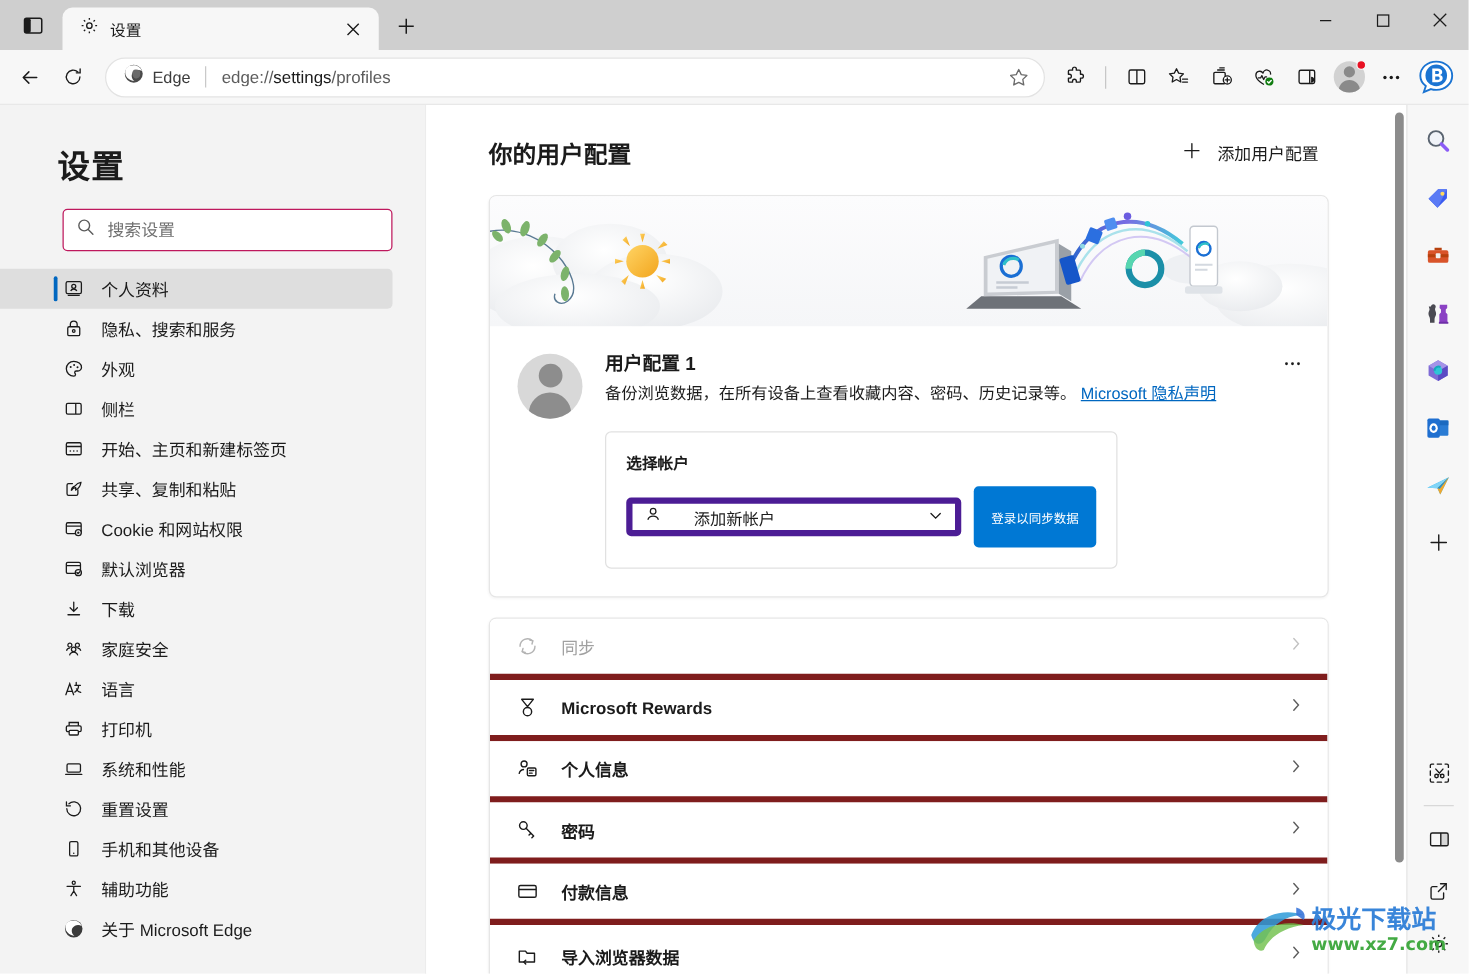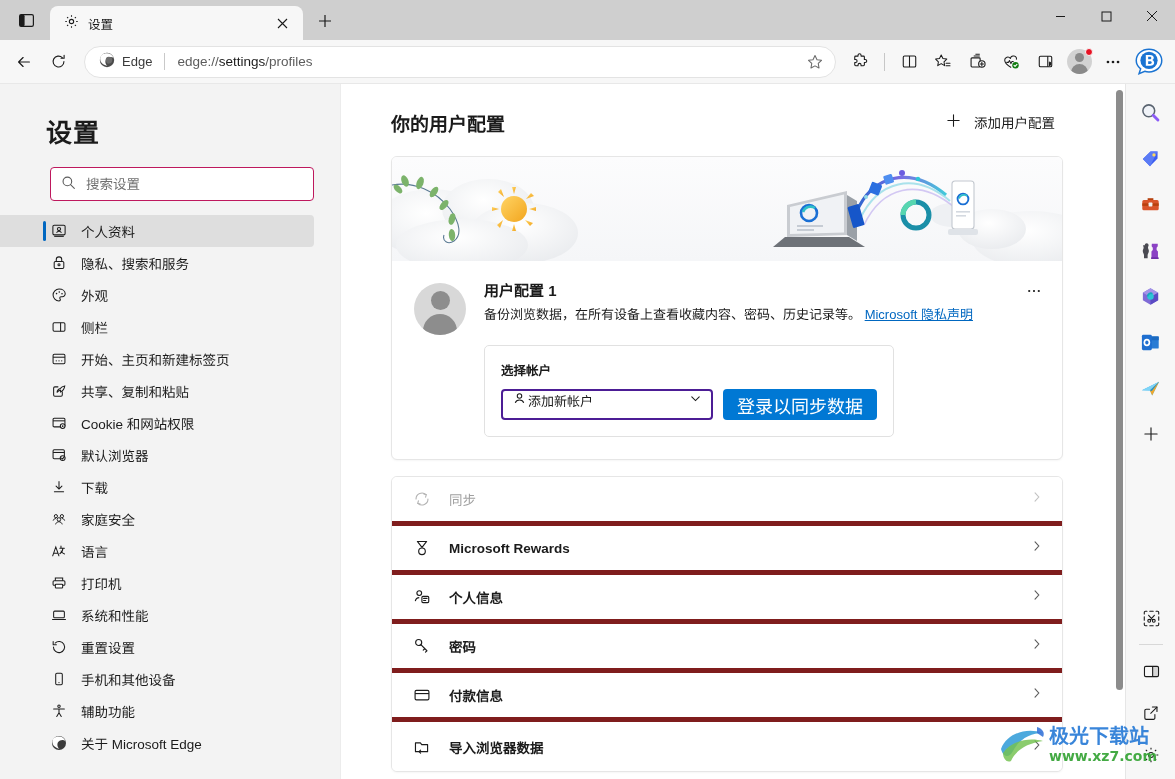--- a/index.html
+++ b/index.html
@@ -121,26 +121,26 @@
   .profile-desc a { color: #0067c0; text-decoration: underline; }
   .more-dots { position: absolute; right: 14px; top: 16px; width: 28px; height: 28px; display: flex; align-items: center; justify-content: center; border-radius: 4px; }
 
   .account-box {
     margin-top: 20px; border: 1px solid #e1e1e1; border-radius: 5px;
     padding: 14px 16px 16px 16px; max-width: 410px; background: #fff;
   }
   .account-label { font-size: 12.5px; font-weight: bold; color: #1b1b1b; margin-bottom: 10px; }
   .account-row { display: flex; align-items: center; gap: 10px; }
   .select-acct {
-    flex: 1 1 auto; height: 31px; border: 2px solid #4c1d95; border-radius: 4px;
-    display: flex; align-items: flex-start; padding: 0 9px; gap: 1px; background: #fff; min-width: 0;
+    flex: 1 1 auto; height: 31px; border: 5px solid #4c1d95; border-radius: 4px;
+    display: flex; align-items: flex-end; padding: 0 9px; gap: 25px; background: #fff; min-width: 0;
   }
   .select-acct .sa-text { font-size: 13px; color: #1b1b1b; flex: 1 1 auto; }
   .btn-primary {
-    height: 31px; background: #0078d4; color: #ffffff; font-size: 18px;
+    height: 49px; background: #0078d4; color: #ffffff; font-size: 10px;
     border: none; border-radius: 4px; padding: 0 14px; font-family: inherit; white-space: nowrap;
   }
 
   .link-card { margin-top: 16px; }
   .link-row {
     height: 49px; display: flex; align-items: center; gap: 18px;
     padding: 0 18px 0 20px; border-bottom: 5px solid #7f1d1d; background: #fff;
   }
   .link-row:last-child { border-bottom: none; }
   .link-row .lr-icon { width: 19px; height: 19px; display: flex; align-items: center; justify-content: center; flex: 0 0 19px; }

